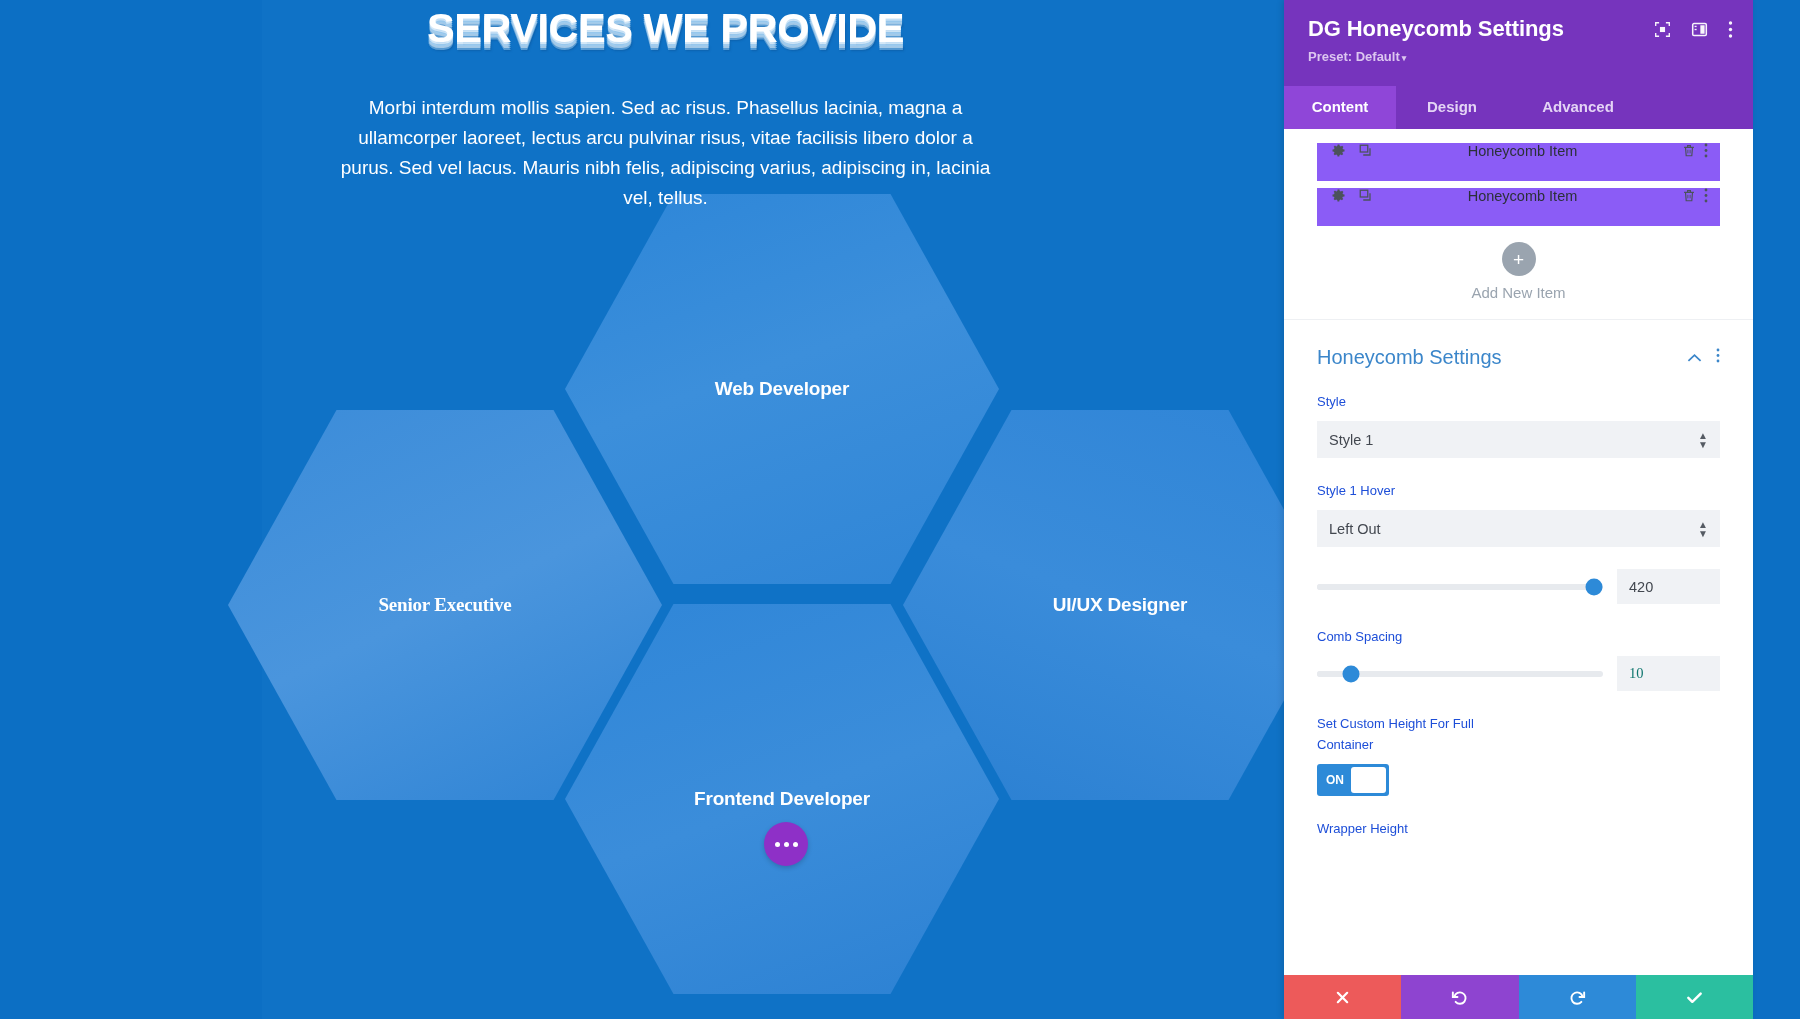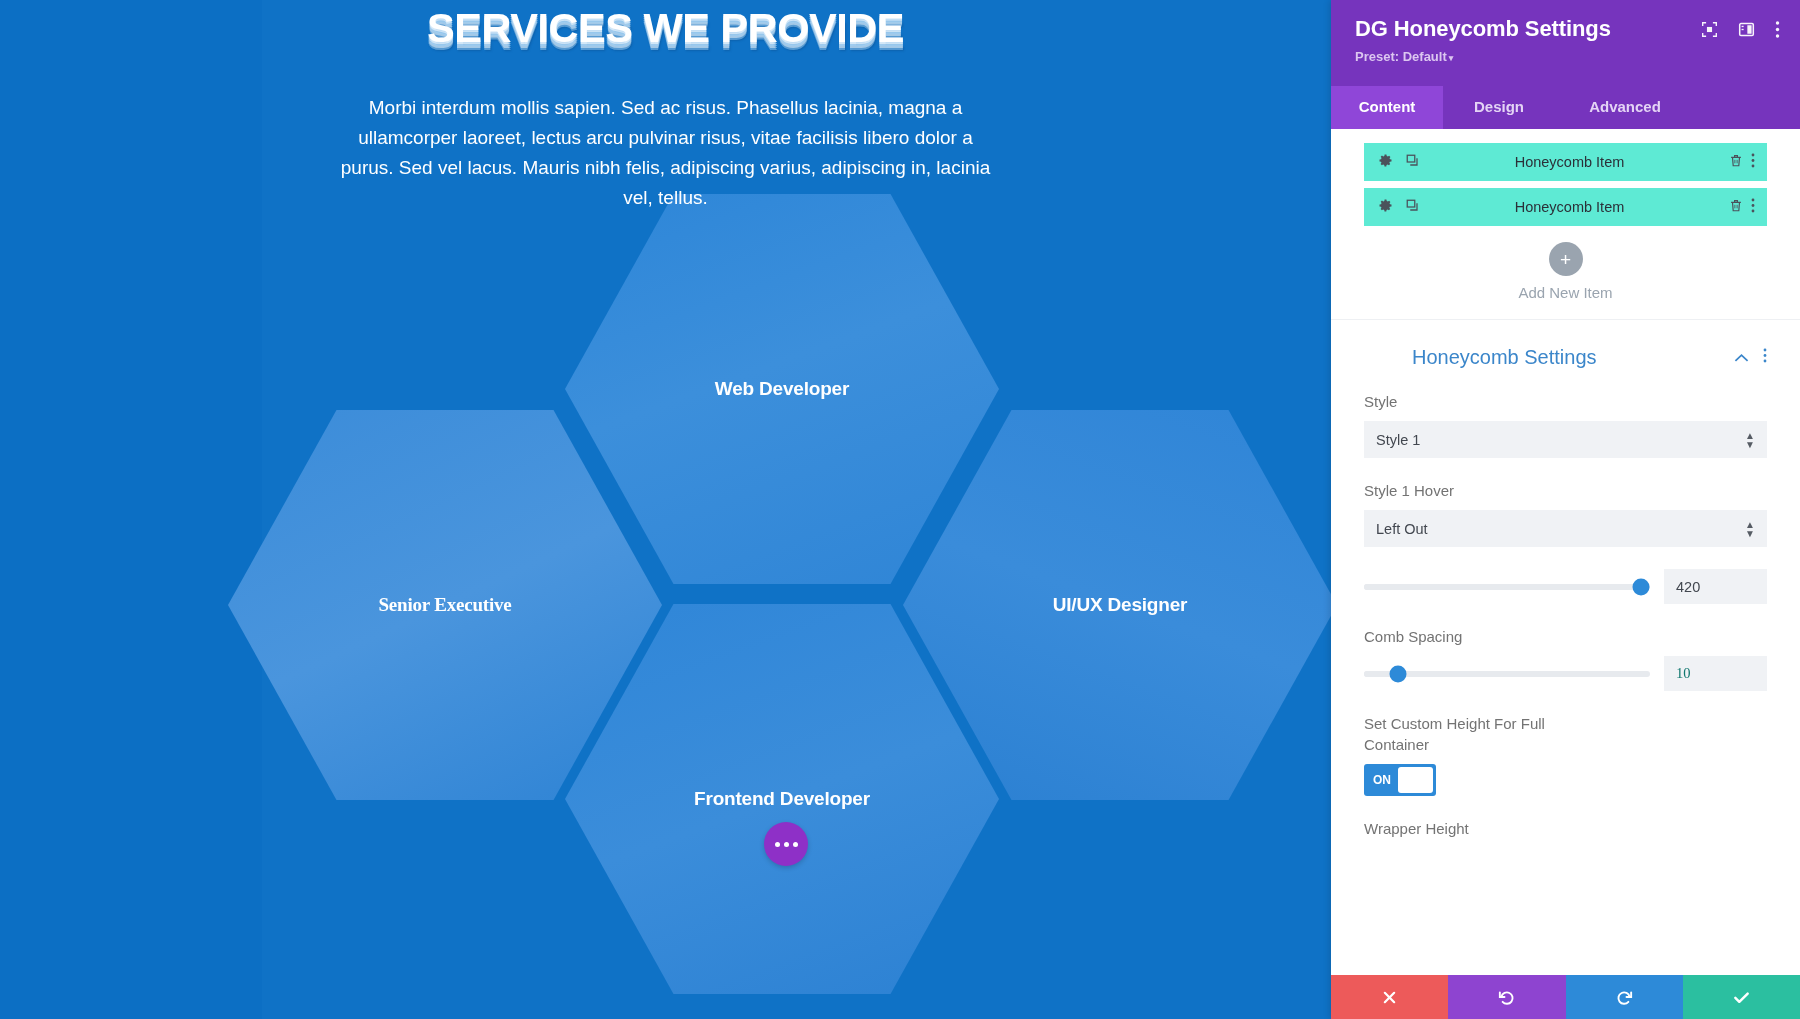--- a/index.html
+++ b/index.html
@@ -97,21 +97,21 @@
     background:#8e30c7;
     display:flex; align-items:center; justify-content:center;
     gap:4px;
     z-index:6;
     box-shadow:0 2px 5px rgba(0,0,0,0.18);
   }
   #divi-fab i { width:5px; height:5px; border-radius:50%; background:#fff; display:block; }
 
   
   #panel {
-    position:absolute; left:1331px; top:0;
+    position:absolute; left:1284px; top:0;
     width:469px; height:1019px;
     background:#ffffff;
     display:flex; flex-direction:column;
     box-shadow:-2px 0 6px rgba(0,0,0,0.12);
   }
   #panel-header {
     background:#7634bd;
     padding:16px 20px 12px 24px;
     flex:0 0 auto;
   }
@@ -140,22 +140,22 @@
   .ptab.tab-advanced{ width:140px; }
 
   #panel-body {
     flex:1 1 auto; overflow:hidden; position:relative;
     background:#ffffff;
   }
 
   .item-row {
     margin:0 33px 7px 33px;
     height:38px;
-    background:#5eead4;
-    display:flex; align-items:center;
+    background:#8b5cf6;
+    display:flex; align-items:flex-start;
     padding:0 12px 0 14px;
   }
   .item-row .left-icons { display:flex; gap:12px; align-items:center; }
   .item-row .item-title {
     flex:1 1 auto; text-align:center;
     font-size:14.5px; color:#2b3038; font-weight:400;
     margin-left:-10px;
   }
   .item-row .right-icons { display:flex; gap:8px; align-items:center; }
   .ic { cursor:pointer; display:block; }
@@ -167,27 +167,27 @@
   #add-new-btn {
     width:34px; height:34px; border-radius:50%;
     background:#9aa4af; color:#fff;
     display:flex; align-items:center; justify-content:center;
     margin:0 auto 8px auto; font-size:19px; line-height:1;
     cursor:pointer; font-weight:300;
   }
   #add-new-label { color:#9aa4af; font-size:15px; }
 
   #section-honeycomb { padding:26px 33px 0 33px; }
-  #section-header { display:flex; align-items:center;margin-left:48px; }
+  #section-header { display:flex; align-items:center; }
   #section-title { flex:1 1 auto; color:#3b86ca; font-size:20px; }
   #section-header .sec-icons { display:flex; align-items:center; gap:14px; }
 
   .field { margin-top:22px; }
   .field-label {
-    font-size:15px; color:#737373; margin-bottom:9px; line-height:21px;
+    font-size:13px; color:#1d4ed8; margin-bottom:9px; line-height:21px;
   }
   .select-box {
     height:37px; background:#f0f2f5; border:none;
     display:flex; align-items:center; padding:8px 12px;
     font-size:14.5px; color:#42474f; cursor:pointer;
   }
   .select-box .sv { flex:1 1 auto; }
   .select-box .sarrow { font-size:10px; line-height:9px; color:#555b63; text-align:center; }
 
   .slider-row { display:flex; align-items:center; gap:14px; margin-top:2px; }

